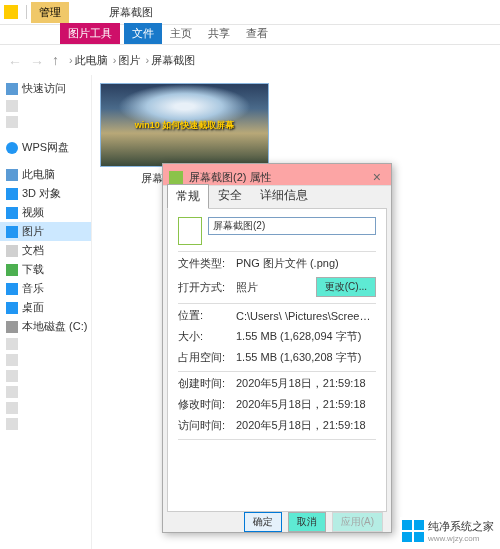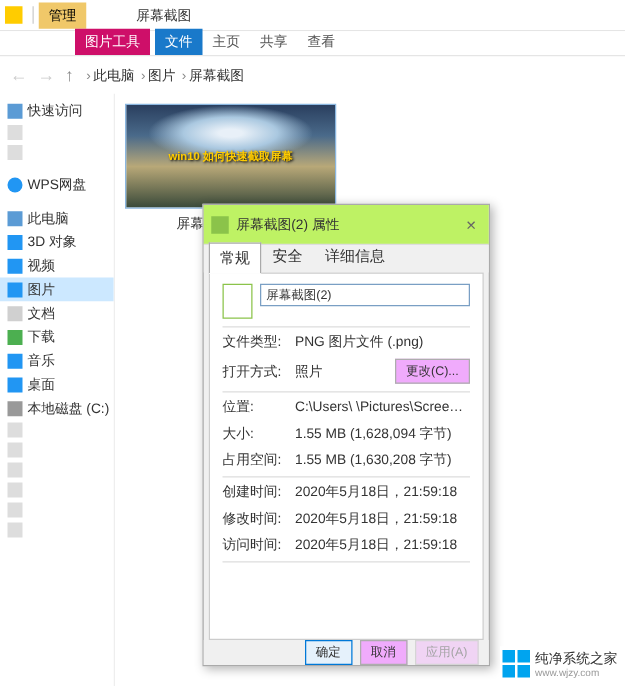--- a/index.html
+++ b/index.html
@@ -38,35 +38,35 @@
 .sico.blur{background:#ddd}
 .sico.net{background:#5b9bd5}
 .sgap{height:8px}
 .content{flex:1;background:#fff;padding:8px;position:relative}
 .thumb{width:140px;text-align:center}
 .thumb-img{width:169px;height:84px;border:1px solid #8bb7e0;background:linear-gradient(180deg,#2a3f5f 0%,#4a6a8a 30%,#b8a878 60%,#3a4a3a 100%);position:relative;display:flex;align-items:center;justify-content:center}
 .thumb-sky{position:absolute;top:0;left:10%;right:10%;height:55%;background:radial-gradient(ellipse at center,#e8f0f8 10%,#aac8e0 40%,transparent 70%)}
 .thumb-txt{position:relative;color:#ffcc00;font-size:9px;font-weight:bold;text-shadow:1px 1px 2px #000}
 .thumb-cap{margin-top:4px;font-size:11px}
 .dialog{position:absolute;left:162px;top:163px;width:230px;height:370px;background:#f0f0f0;border:1px solid #aaa;box-shadow:2px 2px 8px rgba(0,0,0,.3);display:flex;flex-direction:column}
-.dlg-title{height:32px;background:#bef264;display:flex;align-items:center;padding:0 6px;border-bottom:1px solid #ddd}
+.dlg-title{height:22px;background:#fca5a5;display:flex;align-items:flex-end;padding:0 6px;border-bottom:1px solid #ddd}
 .dlg-ico{width:14px;height:14px;background:#8bc34a;margin-right:6px}
 .dlg-close{margin-left:auto;font-size:14px;color:#666;padding:0 4px}
 .dlg-tabs{height:22px;display:flex;align-items:flex-end;padding:0 4px;background:#f0f0f0}
 .dtab{padding:3px 8px;border:1px solid transparent;font-size:12px}
 .dtab.act{background:#fff;border:1px solid #aaa;border-bottom:1px solid #fff;position:relative;top:1px}
 .dlg-body{flex:1;background:#fff;margin:0 4px;border:1px solid #ccc;padding:8px 10px;font-size:10px;overflow:hidden}
 .row{display:flex;align-items:center;margin-bottom:6px;gap:6px}
 .row.top{align-items:flex-start}
 .lbl{width:52px;color:#333;flex-shrink:0}
 .val{flex:1;color:#333;overflow:hidden;text-overflow:ellipsis;white-space:nowrap}
 .fico{width:24px;height:28px;background:#fff;border:1px solid #8bc34a;flex-shrink:0}
 .name-input{flex:1;border:1px solid #7a9fc4;padding:2px 4px;font-size:10px;height:18px}
 .hr{height:1px;background:#ddd;margin:4px 0}
-.btn{border:1px solid #adadad;background:#f0abfc;padding:2px 8px;font-size:10px;cursor:pointer}
+.btn{border:1px solid #adadad;background:#5eead4;padding:2px 8px;font-size:10px;cursor:pointer}
 .chk{display:flex;align-items:center;gap:2px}
 .chk input{width:11px;height:11px}
 .dlg-foot{height:20px;display:flex;align-items:center;justify-content:flex-end;gap:6px;padding:0 8px;background:#f0f0f0}
 .dlg-foot .btn.pri{background:#e5f1fb;border-color:#0078d7}
 .watermark{position:absolute;right:4px;bottom:4px;display:flex;align-items:center;gap:4px;background:rgba(255,255,255,.9);padding:2px}
 .wm-logo{width:22px;height:22px;display:grid;grid-template-columns:1fr 1fr;grid-template-rows:1fr 1fr;gap:2px}
 .wm-logo div{background:#00a4ef}
 .wm-txt{display:flex;flex-direction:column;font-size:10px;color:#333}
 .wm-url{font-size:8px;color:#999}
 </style>

